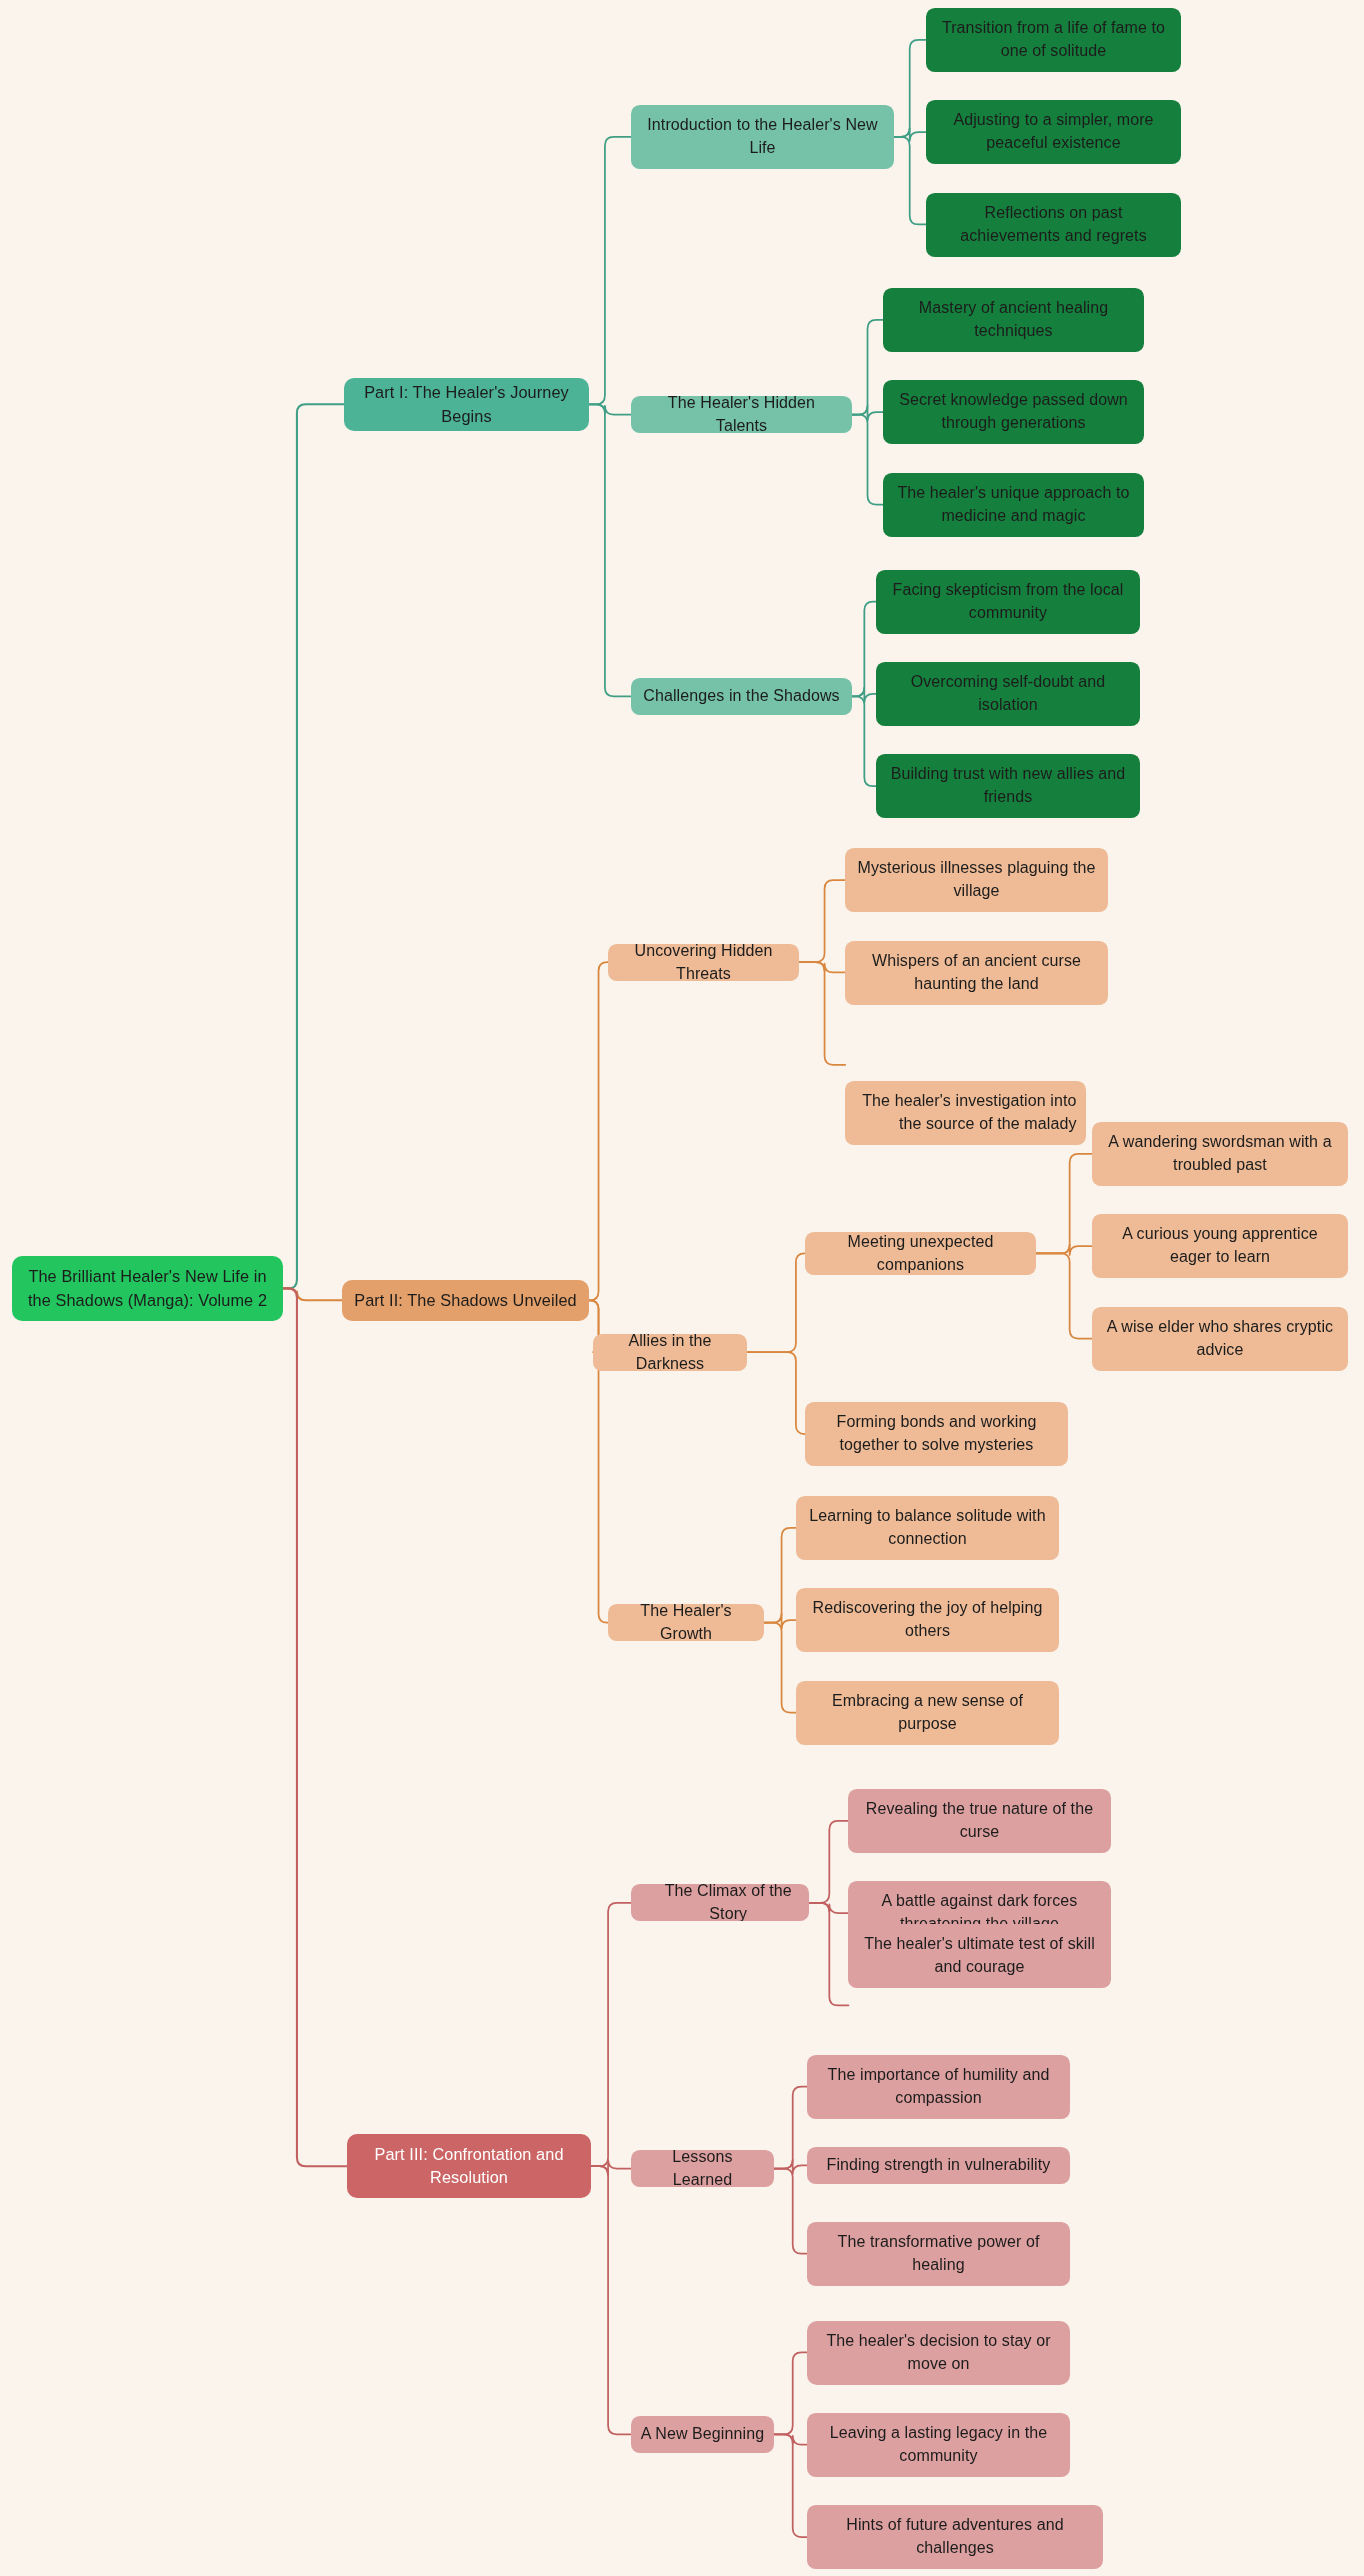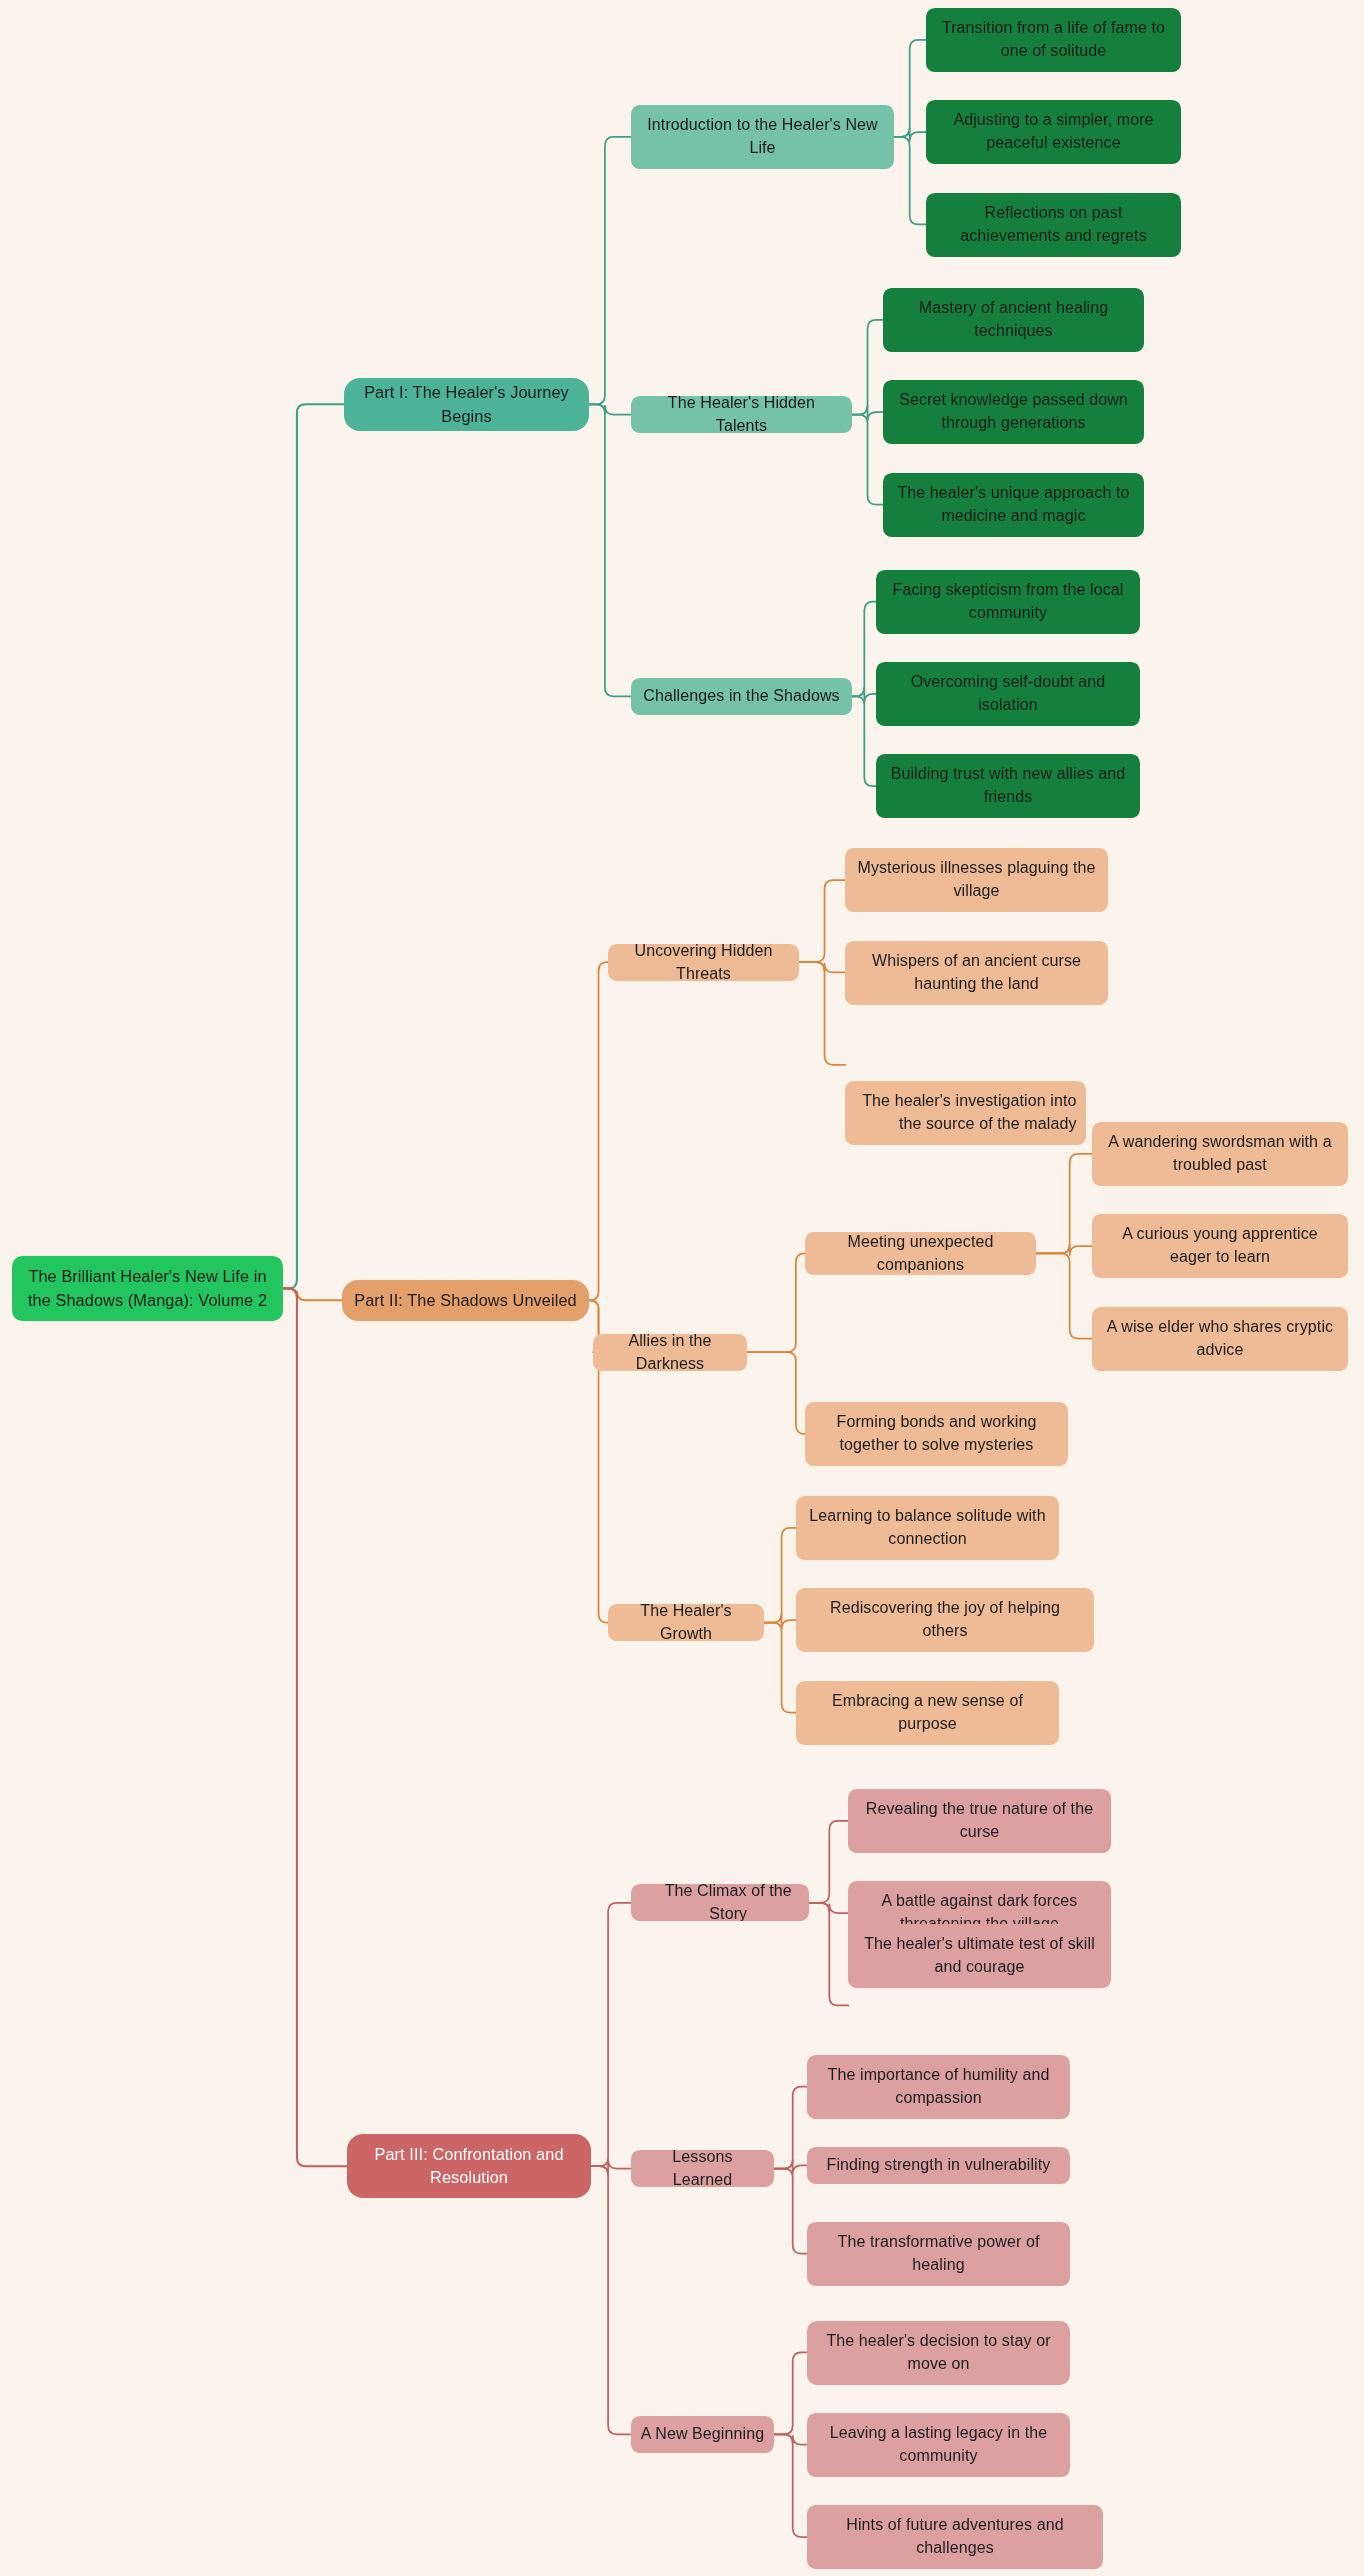--- a/index.html
+++ b/index.html
@@ -30,21 +30,21 @@
     line-height:1.42;
     color:#1c1c1c;
     letter-spacing:0.1px;
     overflow:hidden;
   }
   .root{
     background:#22c55e;
     font-size:16.3px;
     border-radius:10.3px;
   }
-  .lvl1{ font-size:16.3px; border-radius:16px; }
+  .lvl1{ font-size:16.3px; border-radius:10px; }
   .lvl1.green{ background:#4db396; }
   .lvl1.orange{ background:#e3a06a; }
   .lvl1.red{ background:#cc6666; color:#ffffff; }
 
   .lvl2{ font-size:16px; }
   .lvl2.green{ background:#76c2a8; }
   .lvl2.orange{ background:#eebb96; }
   .lvl2.red{ background:#dda0a0; }
 
   .lvl3{ font-size:16px; }
@@ -122,21 +122,21 @@
     <div class="node lvl3 orange" style="left: 845px; top: 941px; width: 263px; height: 64px;">Whispers of an ancient curse haunting the land</div>
     <div class="node lvl3 orange" style="left: 845px; top: 1081px; width: 241px; height: 64px; text-align: right;">The healer's investigation into the source of the malady</div>
     <div class="node lvl2 orange" style="left: 593px; top: 1334px; width: 154px; height: 37px;">Allies in the Darkness</div>
     <div class="node lvl3 orange" style="left: 805px; top: 1232px; width: 231px; height: 43px;">Meeting unexpected companions</div>
     <div class="node lvl4 orange" style="left: 1092px; top: 1214px; width: 256px; height: 64px;">A curious young apprentice eager to learn</div>
     <div class="node lvl4 orange" style="left: 1092px; top: 1122px; width: 256px; height: 64px;">A wandering swordsman with a troubled past</div>
     <div class="node lvl4 orange" style="left: 1092px; top: 1307px; width: 256px; height: 64px;">A wise elder who shares cryptic advice</div>
     <div class="node lvl3 orange" style="left: 805px; top: 1402px; width: 263px; height: 64px;">Forming bonds and working together to solve mysteries</div>
     <div class="node lvl2 orange" style="left: 608px; top: 1604px; width: 156px; height: 37px;">The Healer's Growth</div>
     <div class="node lvl3 orange" style="left: 796px; top: 1496px; width: 263px; height: 64px;">Learning to balance solitude with connection</div>
-    <div class="node lvl3 orange" style="left: 796px; top: 1588px; width: 298px; height: 64px;">Rediscovering the joy of helping others</div>
+    <div class="node lvl3 orange" style="left: 796px; top: 1588px; width: 263px; height: 64px;">Rediscovering the joy of helping others</div>
     <div class="node lvl3 orange" style="left: 796px; top: 1681px; width: 263px; height: 64px;">Embracing a new sense of purpose</div>
     <div class="node lvl1 red" style="left: 347px; top: 2134px; width: 244px; height: 64px;">Part III: Confrontation and Resolution</div>
     <div class="node lvl2 red" style="left: 631px; top: 1884px; width: 178px; height: 37px; padding-left: 26px;">The Climax of the Story</div>
     <div class="node lvl3 red" style="left: 848px; top: 1789px; width: 263px; height: 64px;">Revealing the true nature of the curse</div>
     <div class="node lvl3 red" style="left: 848px; top: 1881px; width: 263px; height: 64px;">A battle against dark forces threatening the village</div>
     <div class="node lvl3 red" style="left: 848px; top: 1924px; width: 263px; height: 64px;">The healer's ultimate test of skill and courage</div>
     <div class="node lvl2 red" style="left: 631px; top: 2150px; width: 143px; height: 37px;">Lessons Learned</div>
     <div class="node lvl3 red" style="left: 807px; top: 2055px; width: 263px; height: 64px;">The importance of humility and compassion</div>
     <div class="node lvl3 red" style="left: 807px; top: 2147px; width: 263px; height: 37px;">Finding strength in vulnerability</div>
     <div class="node lvl3 red" style="left: 807px; top: 2222px; width: 263px; height: 64px;">The transformative power of healing</div>

